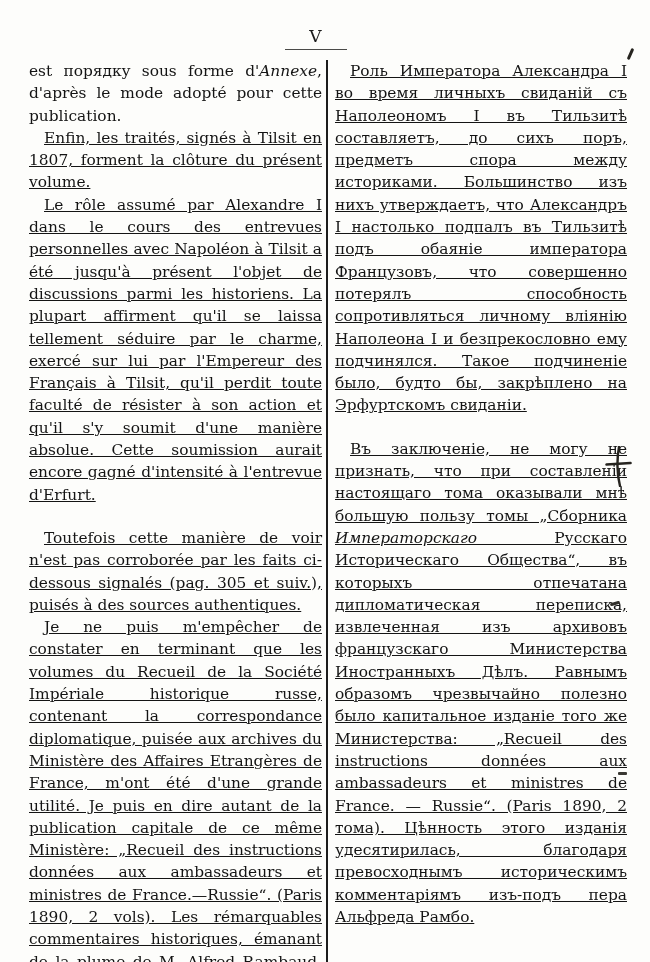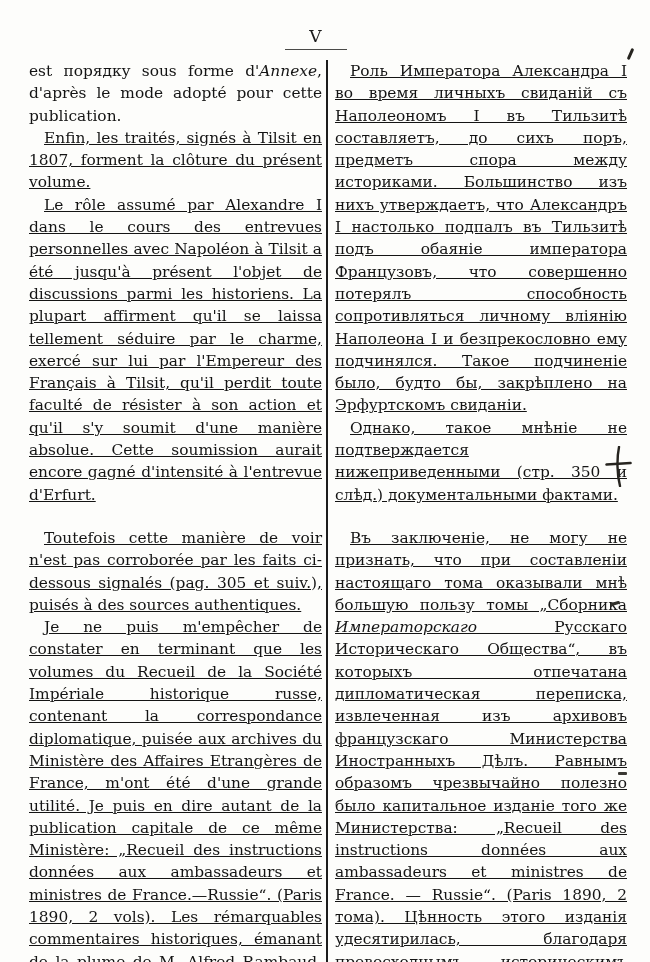--- a/index.html
+++ b/index.html
@@ -97,21 +97,20 @@
     <div class="column left">
         <p class="para continued"><span>est порядку sous forme d'</span><i>Annexe</i><span>, d'après le mode adopté pour cette publication.</span></p>
         <p class="para indent"><span>Enfin, les traités, signés à Tilsit en 1807, forment la clôture du présent volume.</span></p>
         <p class="para indent"><span>Le rôle assumé par Alexandre I dans le cours des entrevues personnelles avec Napoléon à Tilsit a été jusqu'à présent l'objet de discussions parmi les historiens. La plupart affirment qu'il se laissa tellement séduire par le charme, exercé sur lui par l'Empereur des Français à Tilsit, qu'il perdit toute faculté de résister à son action et qu'il s'y soumit d'une manière absolue. Cette soumission aurait encore gagné d'intensité à l'entrevue d'Erfurt.</span></p>
         <p class="para indent space-before"><span>Toutefois cette manière de voir n'est pas corroborée par les faits ci-dessous signalés (pag. 305 et suiv.), puisés à des sources authentiques.</span></p>
         <p class="para indent"><span>Je ne puis m'empêcher de constater en terminant que les volumes du Recueil de la Société Impériale historique russe, contenant la correspondance diplomatique, puisée aux archives du Ministère des Affaires Etrangères de France, m'ont été d'une grande utilité. Je puis en dire autant de la publication capitale de ce même Ministère: „Recueil des instructions données aux ambassadeurs et ministres de France.—Russie“. (Paris 1890, 2 vols). Les rémarquables commentaires historiques, émanant de la plume de M. Alfred Rambaud, rehaussent considérablement la valeur de cet ouvrage.</span></p>
       </div>
     <div class="divider"></div>
     <div class="column right">
         <p class="para indent"><span>Роль Императора Александра I во время личныхъ свиданій съ Наполеономъ I въ Тильзитѣ составляетъ, до сихъ поръ, предметъ спора между историками. Большинство изъ нихъ утверждаетъ, что Александръ I настолько подпалъ въ Тильзитѣ подъ обаяніе императора Французовъ, что совершенно потерялъ способность сопротивляться личному вліянію Наполеона I и безпрекословно ему подчинялся. Такое подчиненіе было, будто бы, закрѣплено на Эрфуртскомъ свиданіи.</span></p>
-        <p class="para indent"><span>Однако, такое мнѣніе не подтверждается нижеприведенными (стр. 350 и слѣд.) документальными фактами.</span></p>
         <p class="para indent space-before"><span>Въ заключеніе, не могу не признать, что при составленіи настоящаго тома оказывали мнѣ большую пользу томы „Сборника </span><i>Императорскаго</i><span> Русскаго Историческаго Общества“, въ которыхъ отпечатана дипломатическая переписка, извлеченная изъ архивовъ французскаго Министерства Иностранныхъ Дѣлъ. Равнымъ образомъ чрезвычайно полезно было капитальное изданіе того же Министерства: „Recueil des instructions données aux ambassadeurs et ministres de France. — Russie“. (Paris 1890, 2 тома). Цѣнность этого изданія удесятирилась, благодаря превосходнымъ историческимъ комментаріямъ изъ-подъ пера Альфреда Рамбо.</span></p>
       </div>
   </div>
 
   <div>
       <div class="mark mark-stroke" style="left: 629px; top: 48px;"></div>
       <div class="mark mark-cross" style="left: 605px; top: 446px;">
         <svg width="27" height="41" viewBox="0 0 27 41">
           <path d="M14 1 C11.8 12 11.8 28 15 40" fill="none" stroke="#26241f" stroke-width="2.4" stroke-linecap="round"></path>
           <path d="M1.5 18.5 L25.5 17" fill="none" stroke="#26241f" stroke-width="2.6" stroke-linecap="round"></path>

